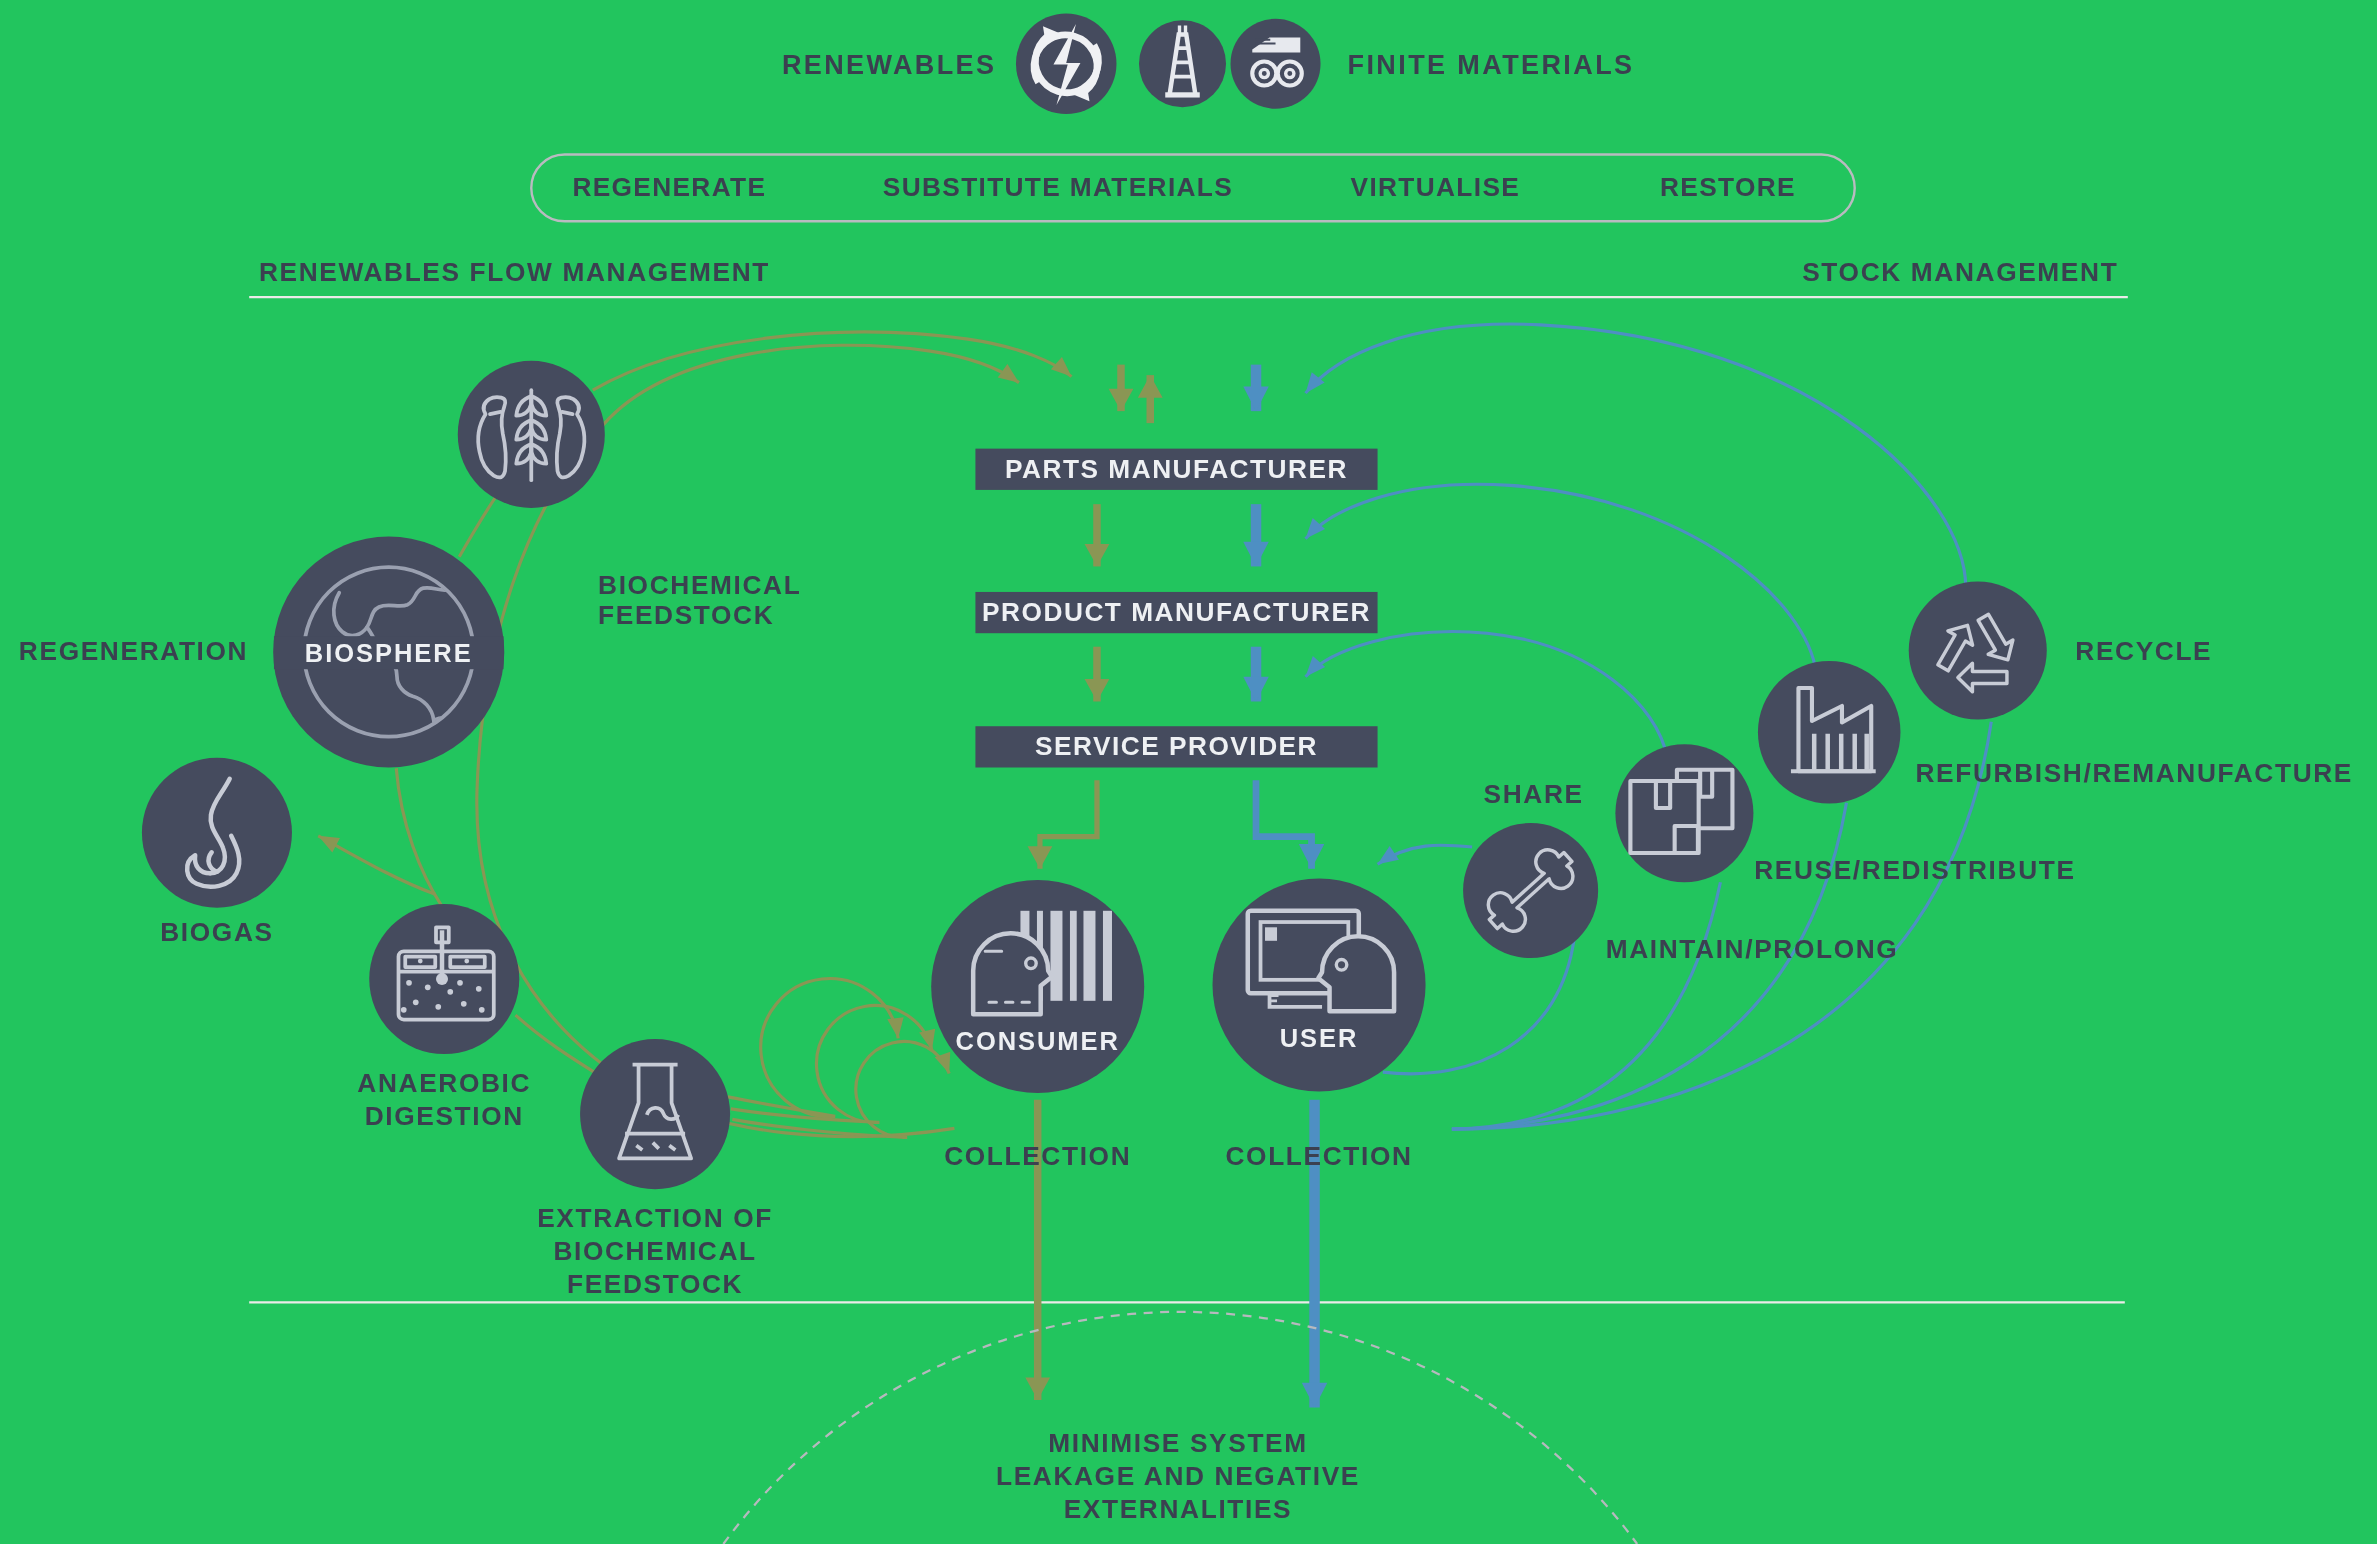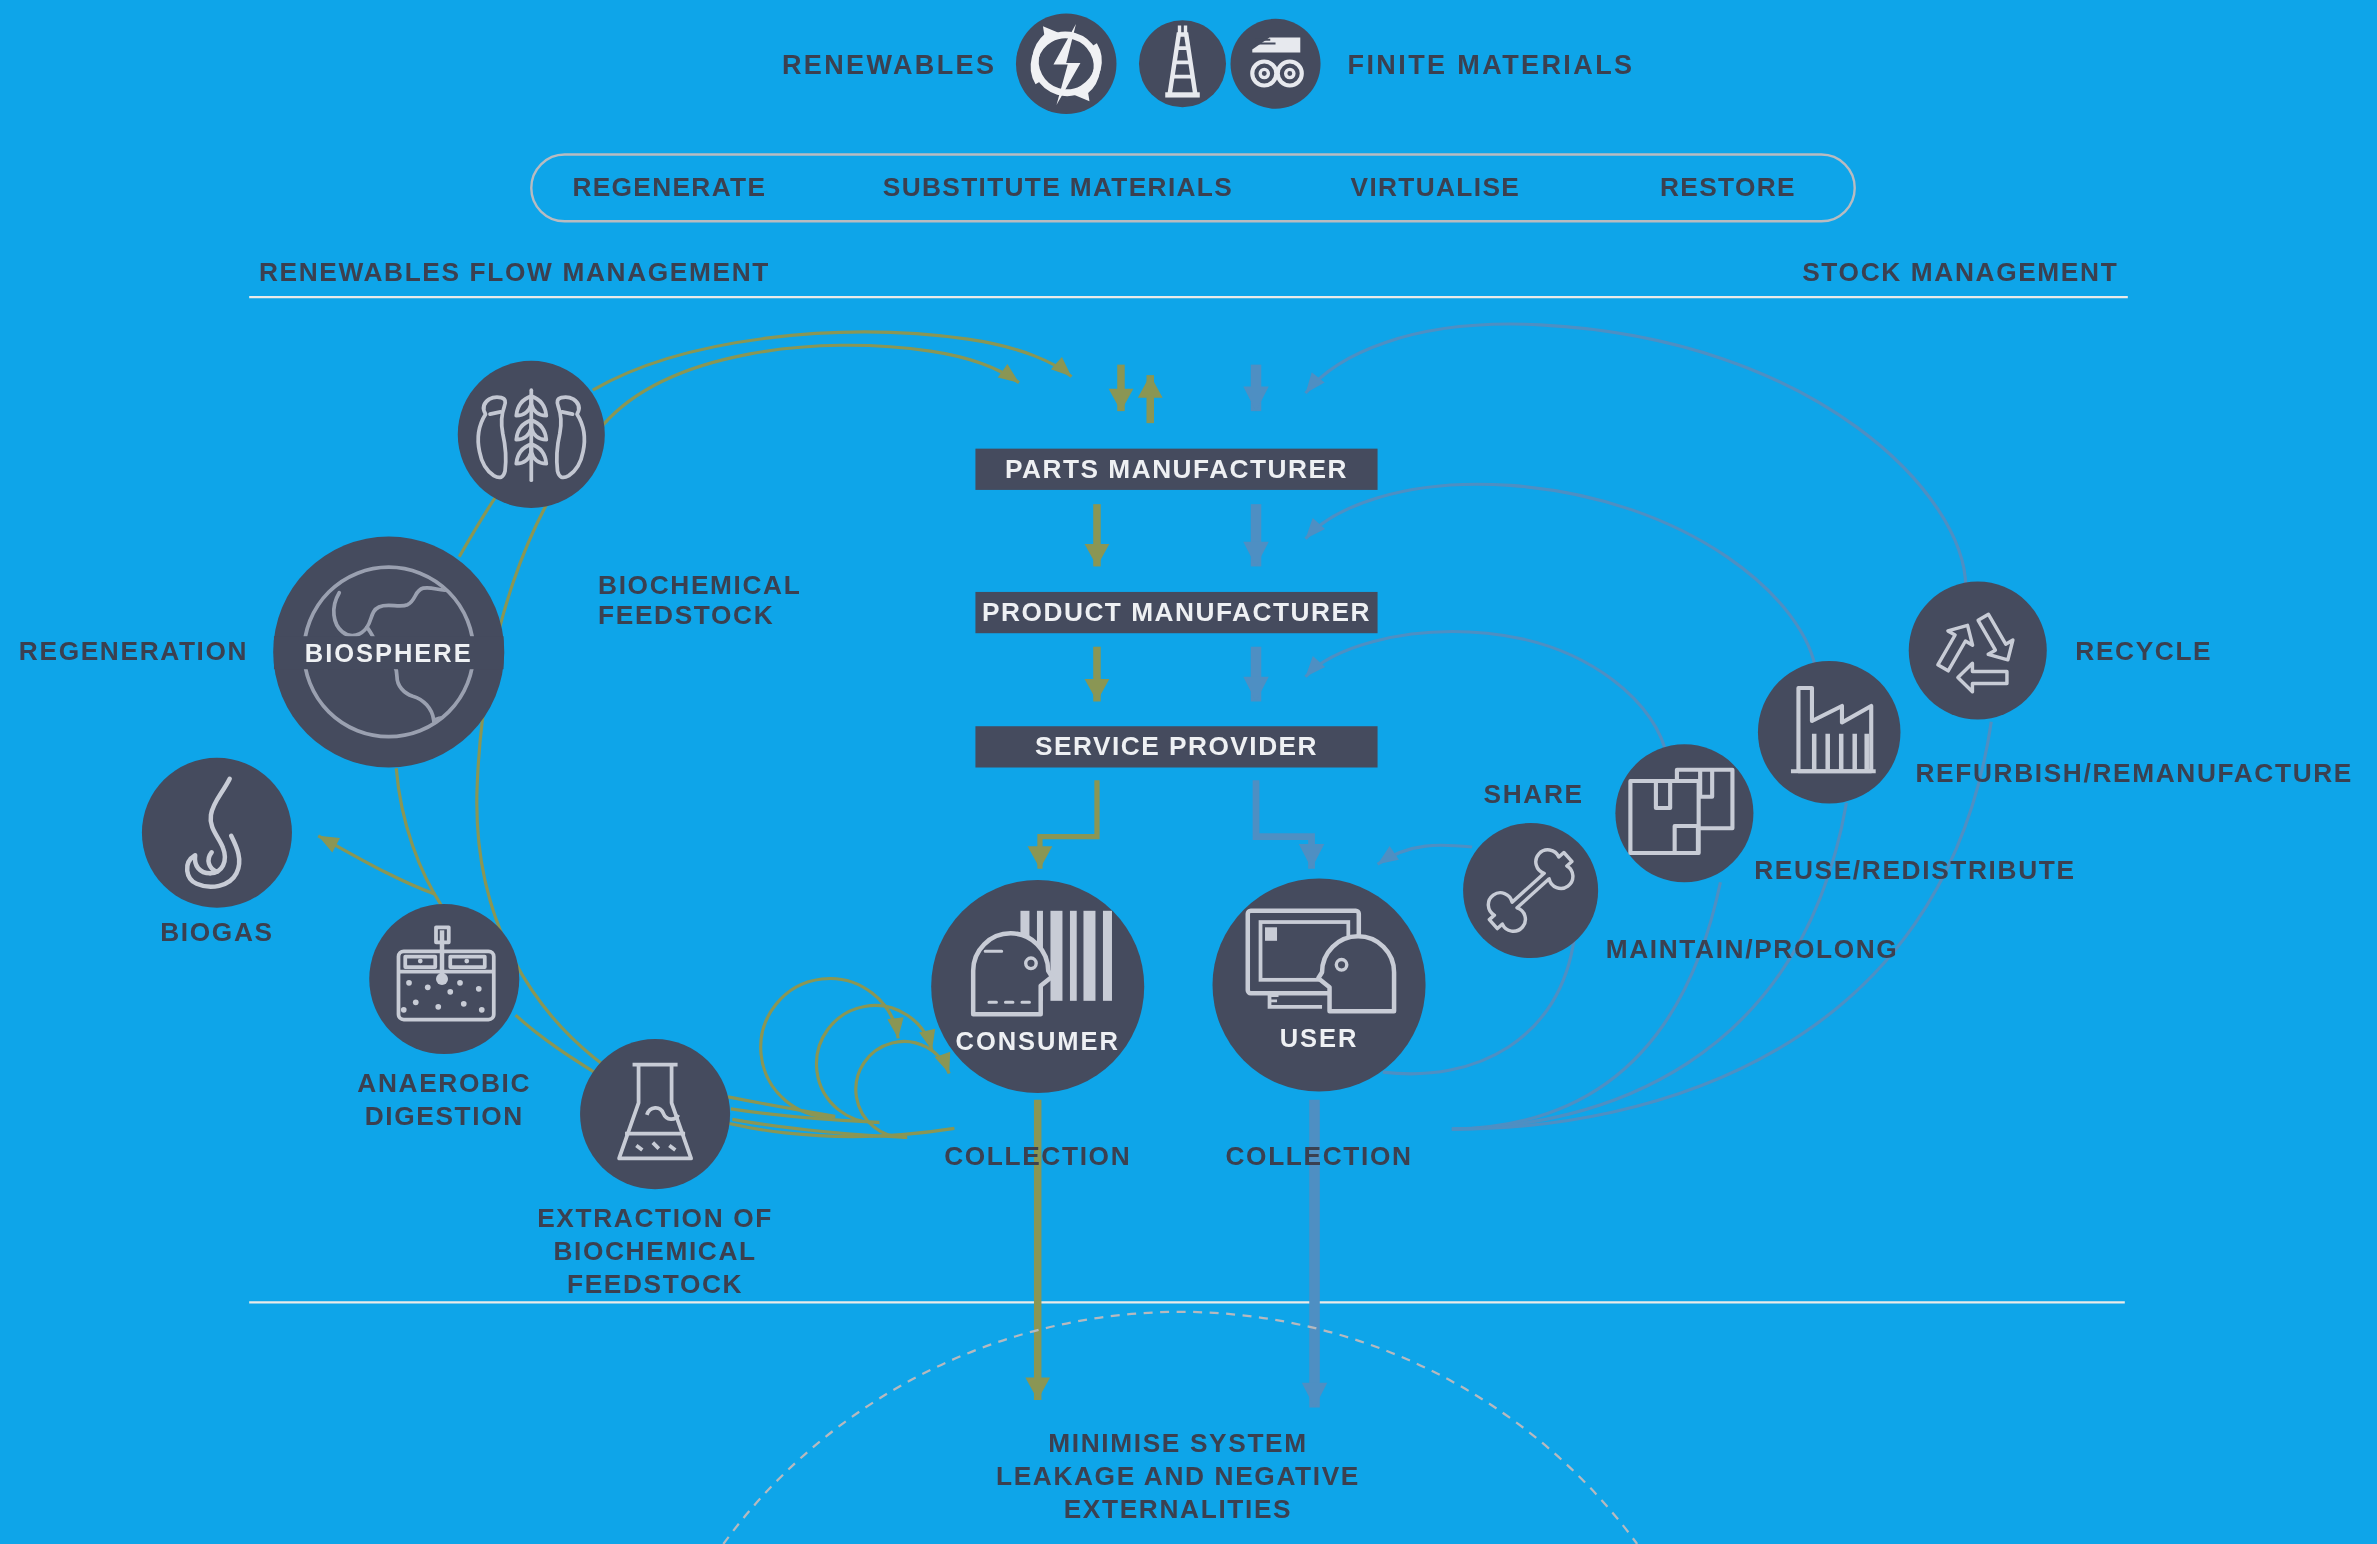--- a/index.html
+++ b/index.html
@@ -1,19 +1,19 @@
 <!DOCTYPE html>
 <html style="font-size:12px"><head>
 <meta charset="utf-8">
 <title>Circular Economy Systems Diagram</title>
 <style>
   html,body{margin:0;padding:0;background:#ffffff;}
   body{width:2377px;height:1544px;overflow:hidden;
        font-family:"Liberation Sans","DejaVu Sans",sans-serif;}
-  #stage{position:relative;width:2377px;height:1544px;background:#0ea5e9;}
+  #stage{position:relative;width:2377px;height:1544px;background:#22c55e;}
   svg#canvas{position:absolute;left:0;top:0;width:2377px;height:1544px;display:block;}
   text{font-family:"Liberation Sans","DejaVu Sans",sans-serif;}
   .hdr{font-size:36px;font-weight:bold;letter-spacing:3.2px;fill:#3b4050;}
   .pillt{font-size:35px;font-weight:bold;letter-spacing:1.8px;fill:#3b4050;}
   .sect{font-size:35px;font-weight:bold;letter-spacing:2.2px;fill:#3b4050;}
   .boxt{font-size:35px;font-weight:bold;letter-spacing:2px;fill:#eef0f3;}
   .nodel{font-size:35px;font-weight:bold;letter-spacing:2.2px;fill:#3b4050;}
   .innerl{font-size:34px;font-weight:bold;letter-spacing:2.6px;fill:#eef0f3;}
   .sidel{font-size:35px;font-weight:bold;letter-spacing:2.2px;fill:#3b4050;}
   .botl{font-size:35px;font-weight:bold;letter-spacing:2.2px;fill:#3b4050;}

